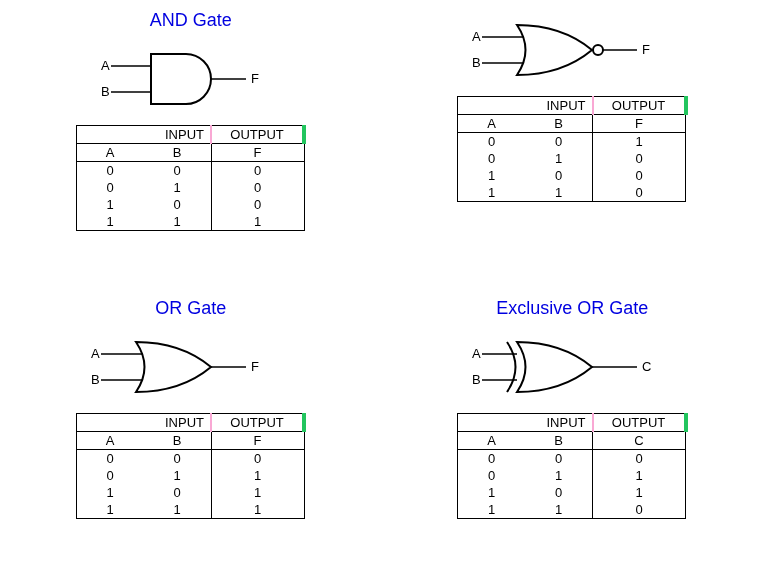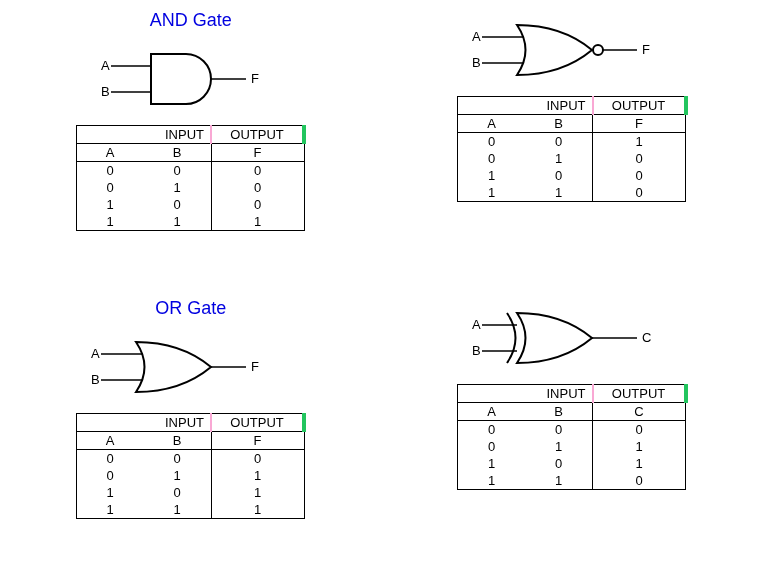--- a/index.html
+++ b/index.html
@@ -227,20 +227,21 @@
           <tr>
             <td class="col-a">1</td>
             <td class="col-b">1</td>
             <td class="col-f">1</td>
           </tr>
         </tbody>
     </table>
   </div>
 
   <div class="cell">
+    <div class="title">Exclusive OR Gate</div>
     <div class="symbol-wrap">
       <svg width="220" height="70" viewBox="0 0 220 70">
         <line x1="20" y1="22" x2="55" y2="22" stroke="#000" stroke-width="1.5"></line>
         <line x1="20" y1="48" x2="55" y2="48" stroke="#000" stroke-width="1.5"></line>
         <text class="lbl" x="10" y="26">A</text>
         <text class="lbl" x="10" y="52">B</text>
         <path d="M 45 10 Q 62 35 45 60" fill="none" stroke="#000" stroke-width="2"></path>
         <path d="M 55 10 Q 72 35 55 60 Q 100 60 130 35 Q 100 10 55 10 Z" fill="none" stroke="#000" stroke-width="2"></path>
         <line x1="130" y1="35" x2="175" y2="35" stroke="#000" stroke-width="1.5"></line>
         <text class="lbl" x="180" y="39">C</text>

